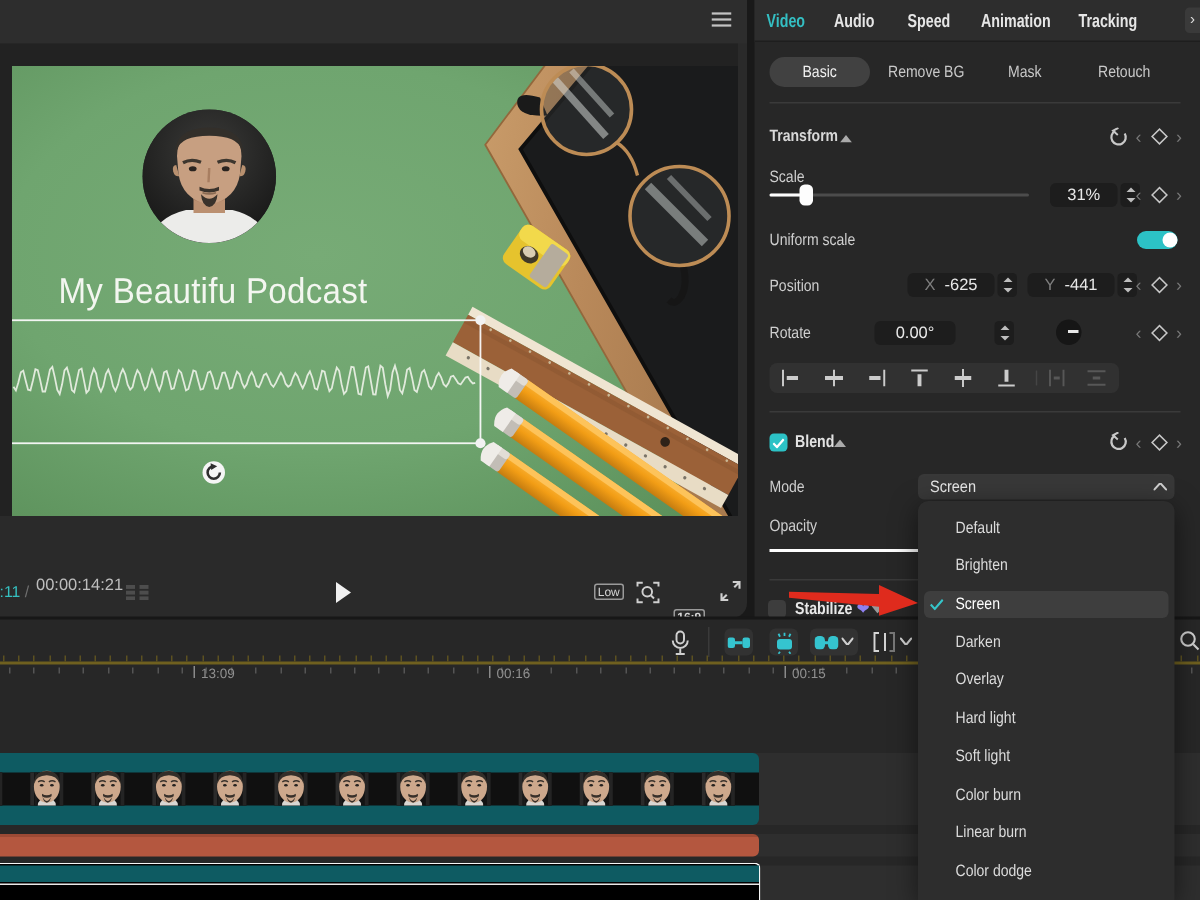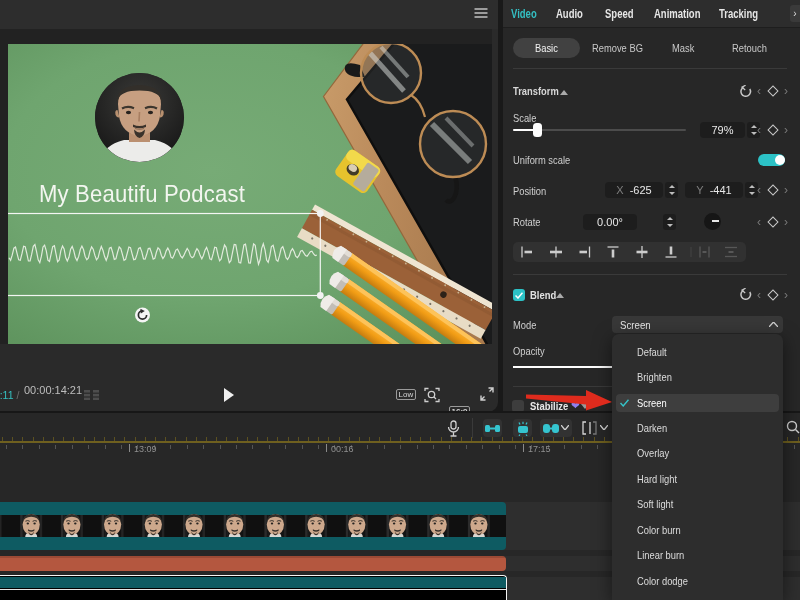--- a/index.html
+++ b/index.html
@@ -248,21 +248,21 @@
   <div class="kf" style="left:757px;top:85px;">
       <span class="chev">‹</span>
       <span class="d"></span>
       <span class="chev">›</span>
     </div>
 
   <div class="abs lbl" style="left:513px;top:112px;">Scale</div>
   <div class="abs" style="left:513px;top:129px;width:173px;height:2px;background:#4c4c4c;border-radius:1px;"></div>
   <div class="abs" style="left:513px;top:129px;width:24px;height:2px;background:#fdfdfd;border-radius:1px;"></div>
   <div class="abs" style="left:533px;top:123px;width:9px;height:14px;background:#fdfdfd;border-radius:3.5px;"></div>
-  <div class="vbox" style="left:700px;top:122px;width:45px;height:16px;">79%</div>
+  <div class="vbox" style="left:700px;top:122px;width:45px;height:16px;">31%</div>
   <div class="step" style="left:747px;top:122px;"></div>
   <div class="kf" style="left:757px;top:124px;">
       <span class="chev">‹</span>
       <span class="d"></span>
       <span class="chev">›</span>
     </div>
 
   <div class="abs lbl" style="left:513px;top:154px;">Uniform scale</div>
   <div class="abs" style="left:758px;top:154px;width:27px;height:12px;background:#2cc2c6;border-radius:6px;"></div>
   <div class="abs" style="left:775px;top:155px;width:10px;height:10px;background:#fff;border-radius:50%;"></div>
@@ -461,21 +461,21 @@
       <div style="position:absolute;left:728.5px;top:2px;width:1px;height:4px;background:#555"></div>
       <div style="position:absolute;left:744.9px;top:2px;width:1px;height:4px;background:#555"></div>
       <div style="position:absolute;left:761.3px;top:2px;width:1px;height:4px;background:#555"></div>
       <div style="position:absolute;left:777.7px;top:2px;width:1px;height:4px;background:#555"></div>
       <div style="position:absolute;left:794.2px;top:2px;width:1px;height:4px;background:#555"></div>
       <div style="position:absolute;left:129px;top:1px;width:1px;height:8px;background:#8a8a8a"></div>
       <div style="position:absolute;left:326px;top:1px;width:1px;height:8px;background:#8a8a8a"></div>
       <div style="position:absolute;left:523px;top:1px;width:1px;height:8px;background:#8a8a8a"></div>
       <div style="position:absolute;left:134px;top:1px;font-size:9px;color:#909090">13:09</div>
       <div style="position:absolute;left:331px;top:1px;font-size:9px;color:#909090">00:16</div>
-      <div style="position:absolute;left:528px;top:1px;font-size:9px;color:#909090">17:15</div>
+      <div style="position:absolute;left:528px;top:1px;font-size:9px;color:#909090">00:15</div>
     </div>
   <div class="abs" style="left:0;top:441px;width:800px;height:2px;background:#6f601f;"></div>
   <div id="oliveticks" class="abs" style="left:0;top:436px;width:800px;height:5px;">
       <div style="position:absolute;left:2.0px;top:1px;width:1px;height:4px;background:#5c5120"></div>
       <div style="position:absolute;left:12.2px;top:1px;width:1px;height:4px;background:#5c5120"></div>
       <div style="position:absolute;left:22.4px;top:1px;width:1px;height:4px;background:#5c5120"></div>
       <div style="position:absolute;left:32.6px;top:1px;width:1px;height:4px;background:#5c5120"></div>
       <div style="position:absolute;left:42.8px;top:1px;width:1px;height:4px;background:#5c5120"></div>
       <div style="position:absolute;left:53.0px;top:1px;width:1px;height:4px;background:#5c5120"></div>
       <div style="position:absolute;left:63.2px;top:1px;width:1px;height:4px;background:#5c5120"></div>

